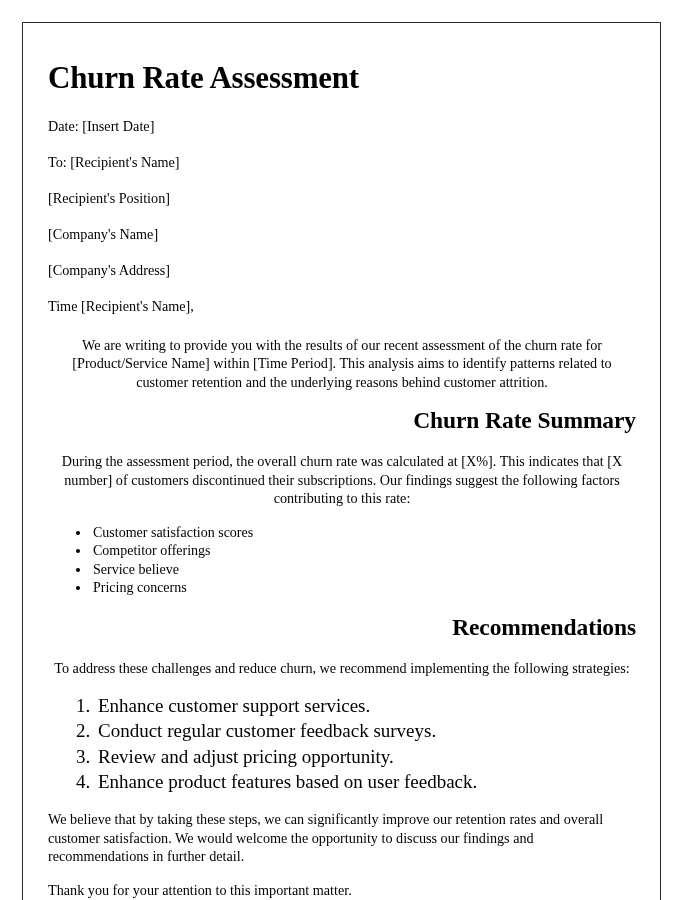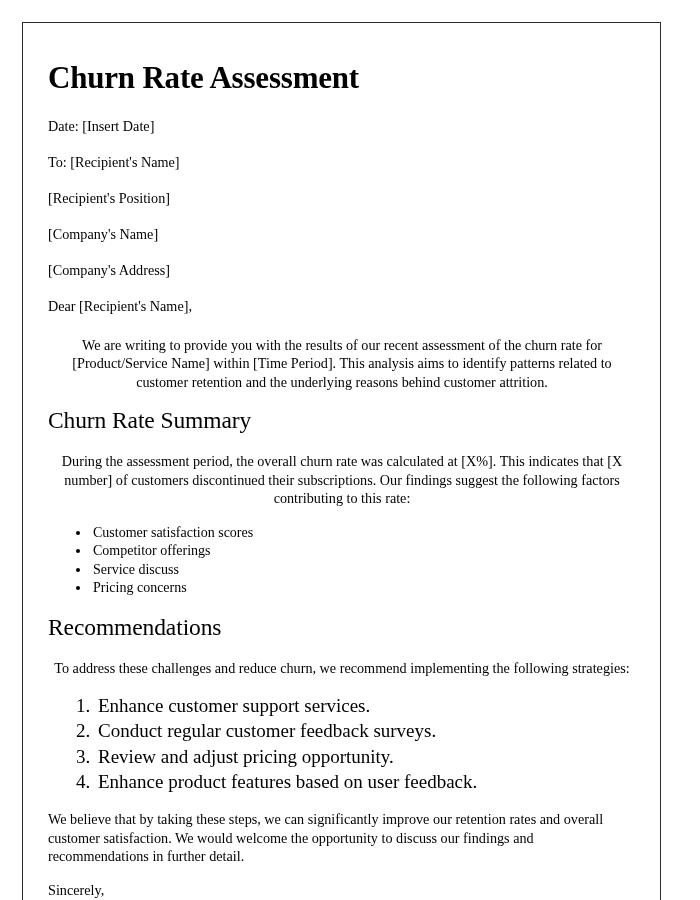--- a/index.html
+++ b/index.html
@@ -55,24 +55,25 @@
 
   .body-para {
     font-size: 14.2px;
     line-height: 1.30;
     margin: 0 0 16px 0;
     text-align: center;
   }
 
   .section-heading {
     font-size: 23.5px;
-    font-weight: normal;
+    font-weight: bold;
     line-height: 1.15;
     margin: 16px 0 18px 0;
     letter-spacing: -0.1px;
+    text-align: right;
   }
 
   ul.factor-list {
     margin: 0 0 14px 0;
     padding-left: 43px;
     list-style-type: disc;
   }
   ul.factor-list li {
     font-size: 14px;
     line-height: 1.32;
@@ -121,45 +122,46 @@
     <p class="meta-line">Date: [Insert Date]</p>
 
     <p class="meta-line">To: [Recipient's Name]</p>
 
     <p class="meta-line">[Recipient's Position]</p>
 
     <p class="meta-line">[Company's Name]</p>
 
     <p class="meta-line">[Company's Address]</p>
 
-    <p class="salutation">Dear [Recipient's Name],</p>
+    <p class="salutation">Time [Recipient's Name],</p>
 
     <p class="body-para">We are writing to provide you with the results of our recent assessment of the churn rate for [Product/Service Name] within [Time Period]. This analysis aims to identify patterns related to customer retention and the underlying reasons behind customer attrition.</p>
 
     <h2 class="section-heading">Churn Rate Summary</h2>
 
     <p class="body-para">During the assessment period, the overall churn rate was calculated at [X%]. This indicates that [X number] of customers discontinued their subscriptions. Our findings suggest the following factors contributing to this rate:</p>
 
     <ul class="factor-list">
       <li>Customer satisfaction scores</li>
       <li>Competitor offerings</li>
-      <li>Service discuss</li>
+      <li>Service believe</li>
       <li>Pricing concerns</li>
     </ul>
 
     <h2 class="section-heading">Recommendations</h2>
 
     <p class="body-para">To address these challenges and reduce churn, we recommend implementing the following strategies:</p>
 
     <ol class="strategy-list">
       <li>Enhance customer support services.</li>
       <li>Conduct regular customer feedback surveys.</li>
       <li>Review and adjust pricing opportunity.</li>
       <li>Enhance product features based on user feedback.</li>
     </ol>
 
     <p class="closing-para">We believe that by taking these steps, we can significantly improve our retention rates and overall customer satisfaction. We would welcome the opportunity to discuss our findings and recommendations in further detail.</p>
 
+    <p class="thanks-para">Thank you for your attention to this important matter.</p>
 
     <p class="signoff">Sincerely,</p>
 
   </div>
 </div>
 
 </body></html>

